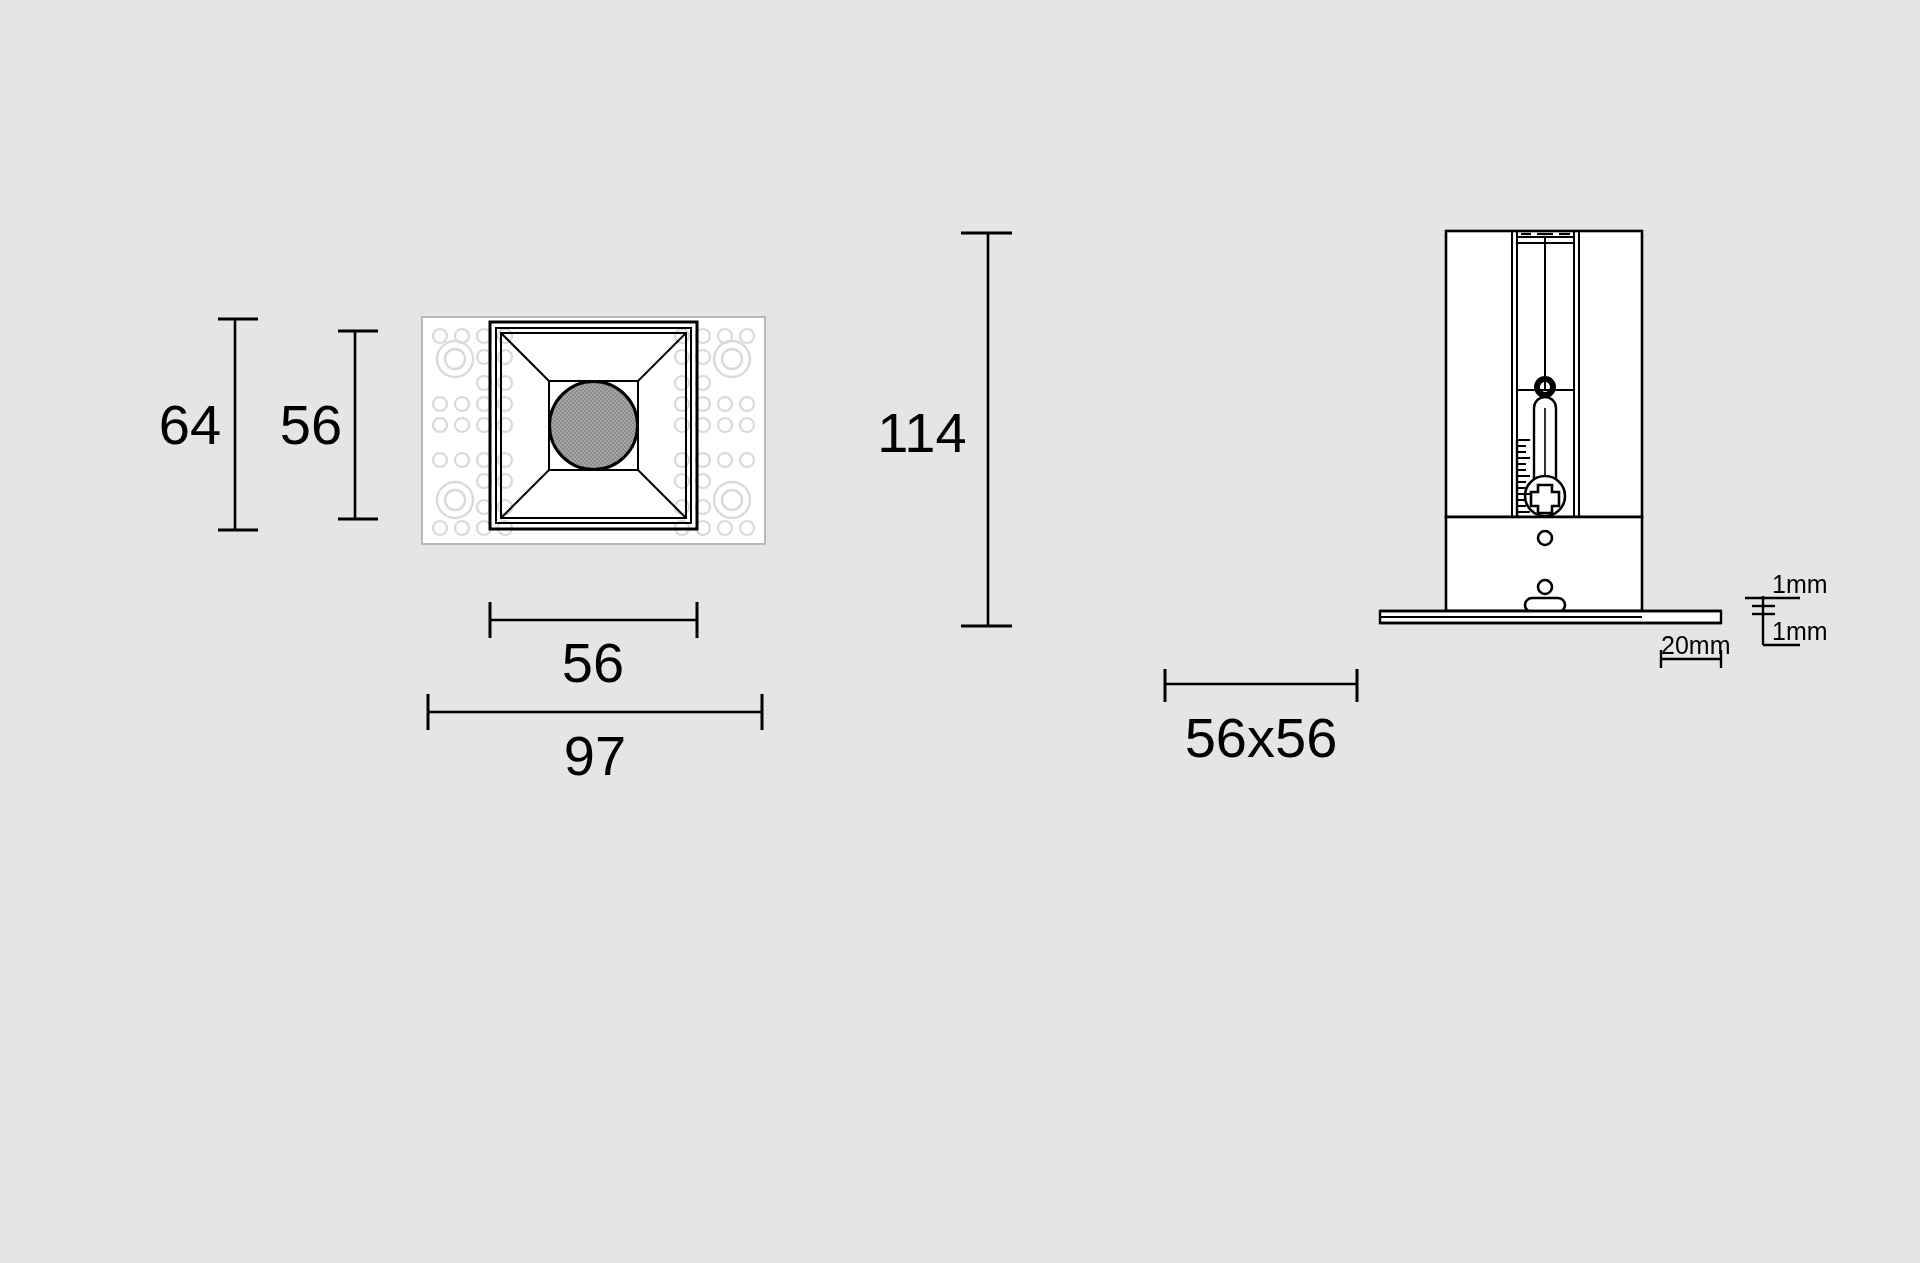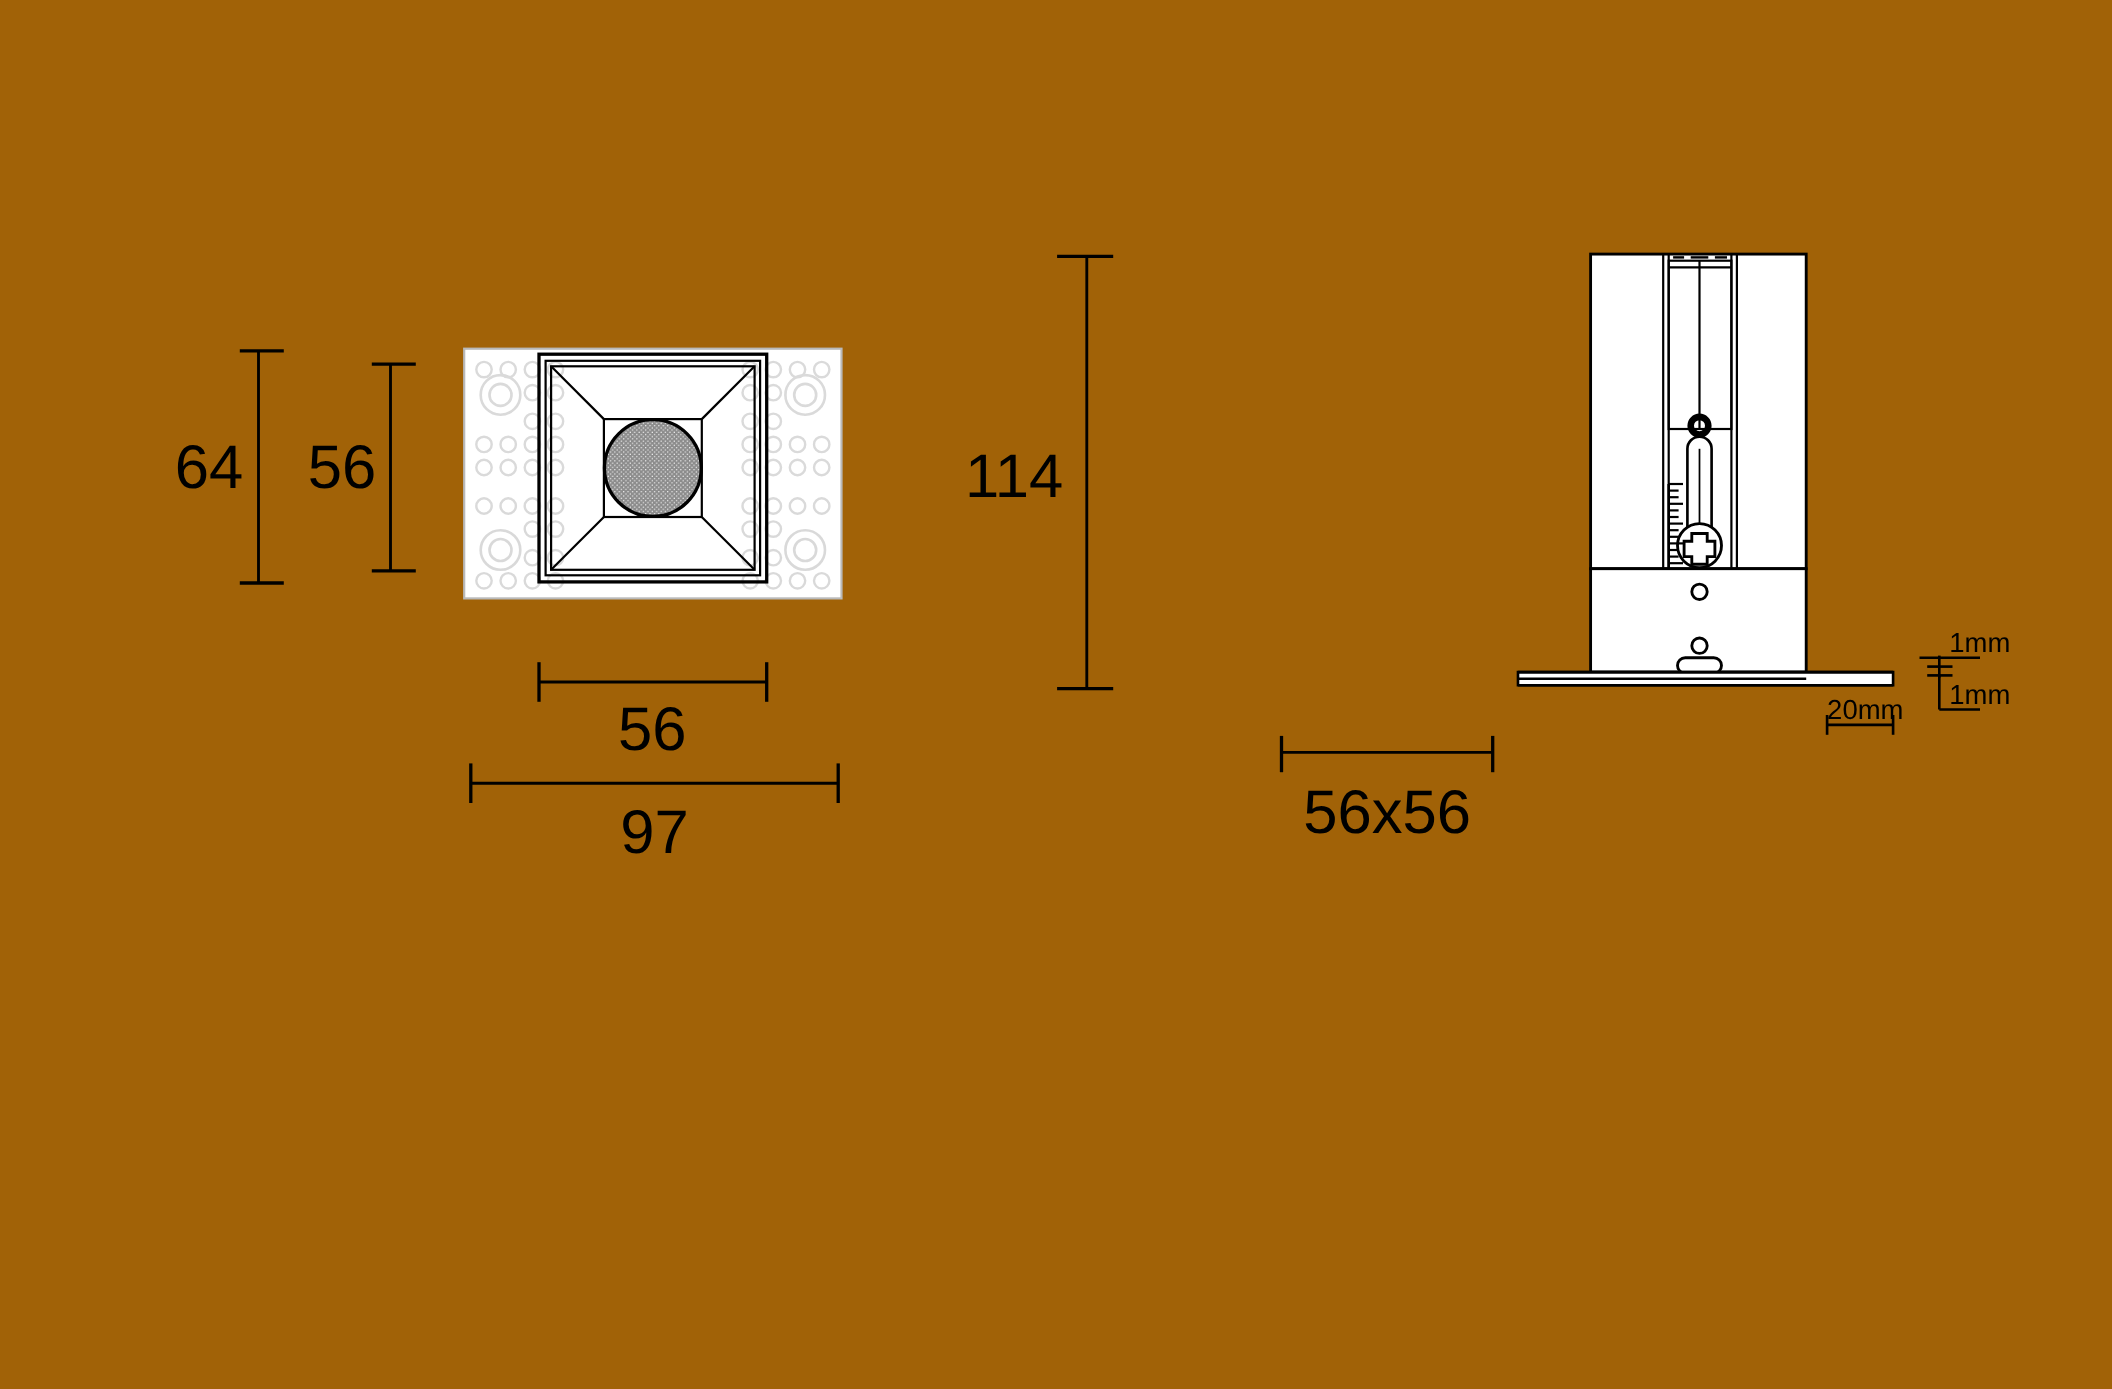--- a/index.html
+++ b/index.html
@@ -1,18 +1,18 @@
 <!DOCTYPE html>
 <html><head>
 <meta charset="utf-8">
 <style>
   html,body{margin:0;padding:0;background:#ffffff;}
   body{width:1920px;height:1263px;position:relative;
        font-family:"Liberation Sans","DejaVu Sans",sans-serif;color:#000;}
-  #stage{position:absolute;inset:0;width:1920px;height:1263px;overflow:hidden;background:#a16207;}
+  #stage{position:absolute;inset:0;width:1920px;height:1263px;overflow:hidden;background:#e5e5e5;}
   svg{position:absolute;top:0;left:0;}
   .dimtext{font-family:"Liberation Sans","DejaVu Sans",sans-serif;fill:#000;}
 </style>
 </head>
 <body>
 
 <div id="stage">
 
 <svg width="1920" height="1263" viewBox="0 0 1920 1263" xmlns="http://www.w3.org/2000/svg">
 

